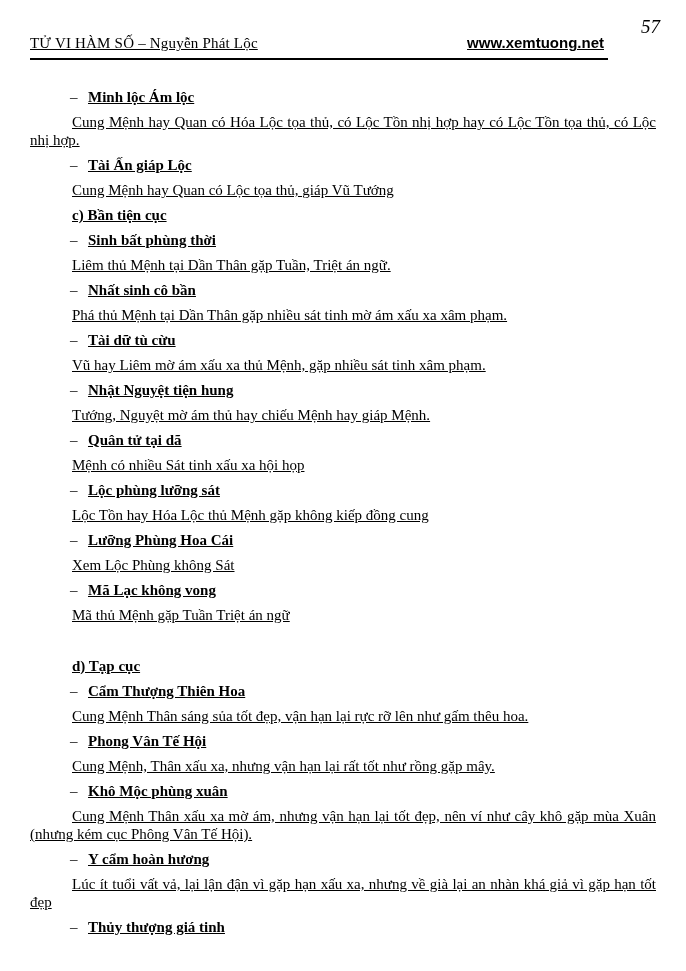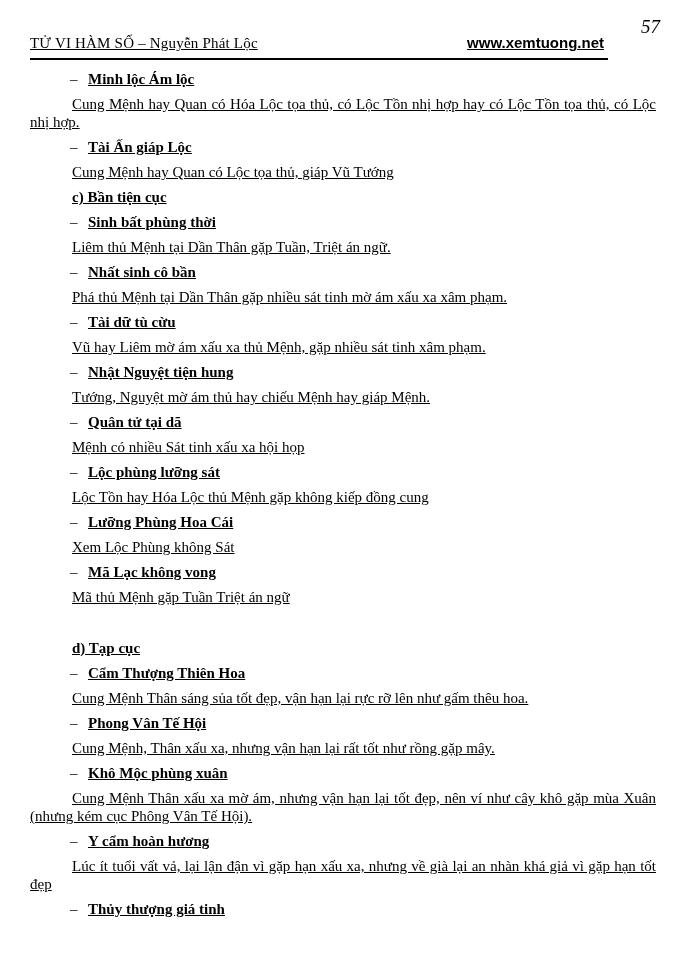--- a/index.html
+++ b/index.html
@@ -24,21 +24,21 @@
   .page-number {
     font-style: italic; font-size: 19px;
     position: absolute; right: 26px; top: 16px;
   }
   .header-rule {
     border: none; border-top: 2px solid #000;
     width: 578px; margin: 6px 0 0 0;
   }
 
   
-  main { padding: 10px 30px 0 30px; font-size: 15px; }
+  main { padding: 28px 30px 0 30px; font-size: 15px; }
   main p { margin: 0 0 7px 0; line-height: 18px; }
   .para { text-indent: 42px; text-align: justify; }
   .bullet { padding-left: 40px; font-weight: bold; }
   .bullet .dash { font-weight: normal; display: inline-block; width: 18px; }
   .section { padding-left: 42px; font-weight: bold; }
   .spacer { height: 26px; }
 </style>
 </head>
 <body>
 

